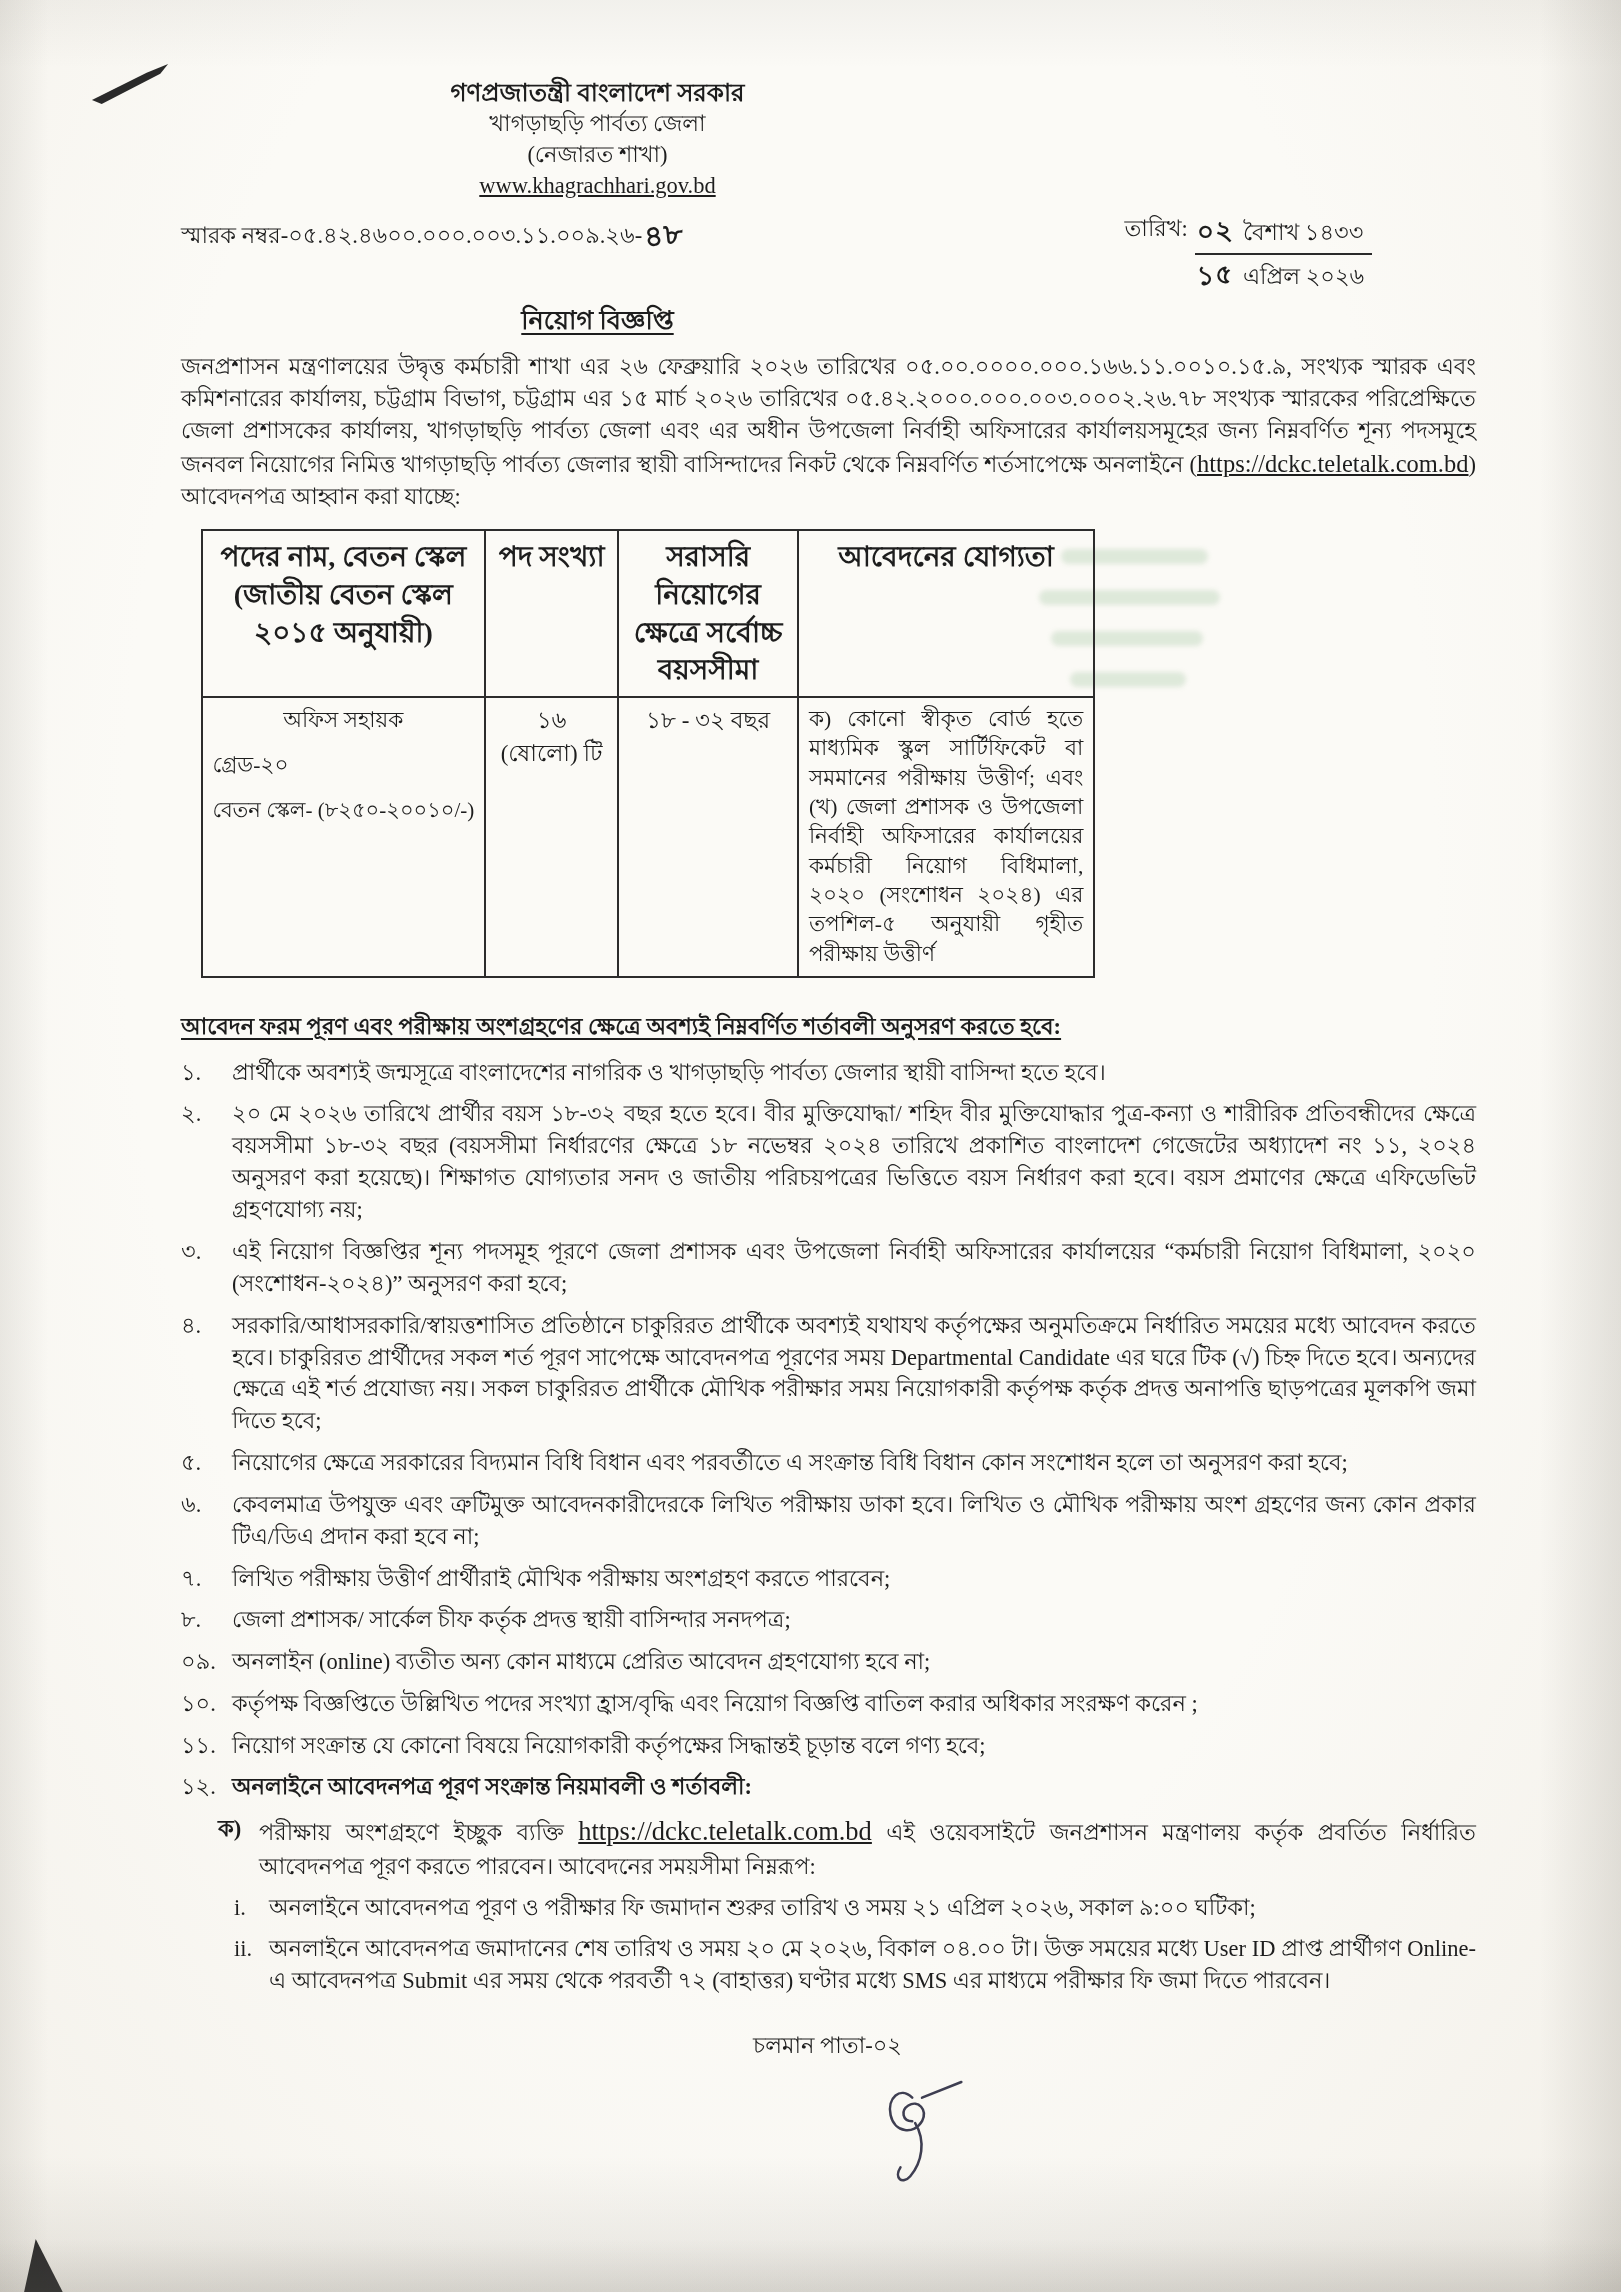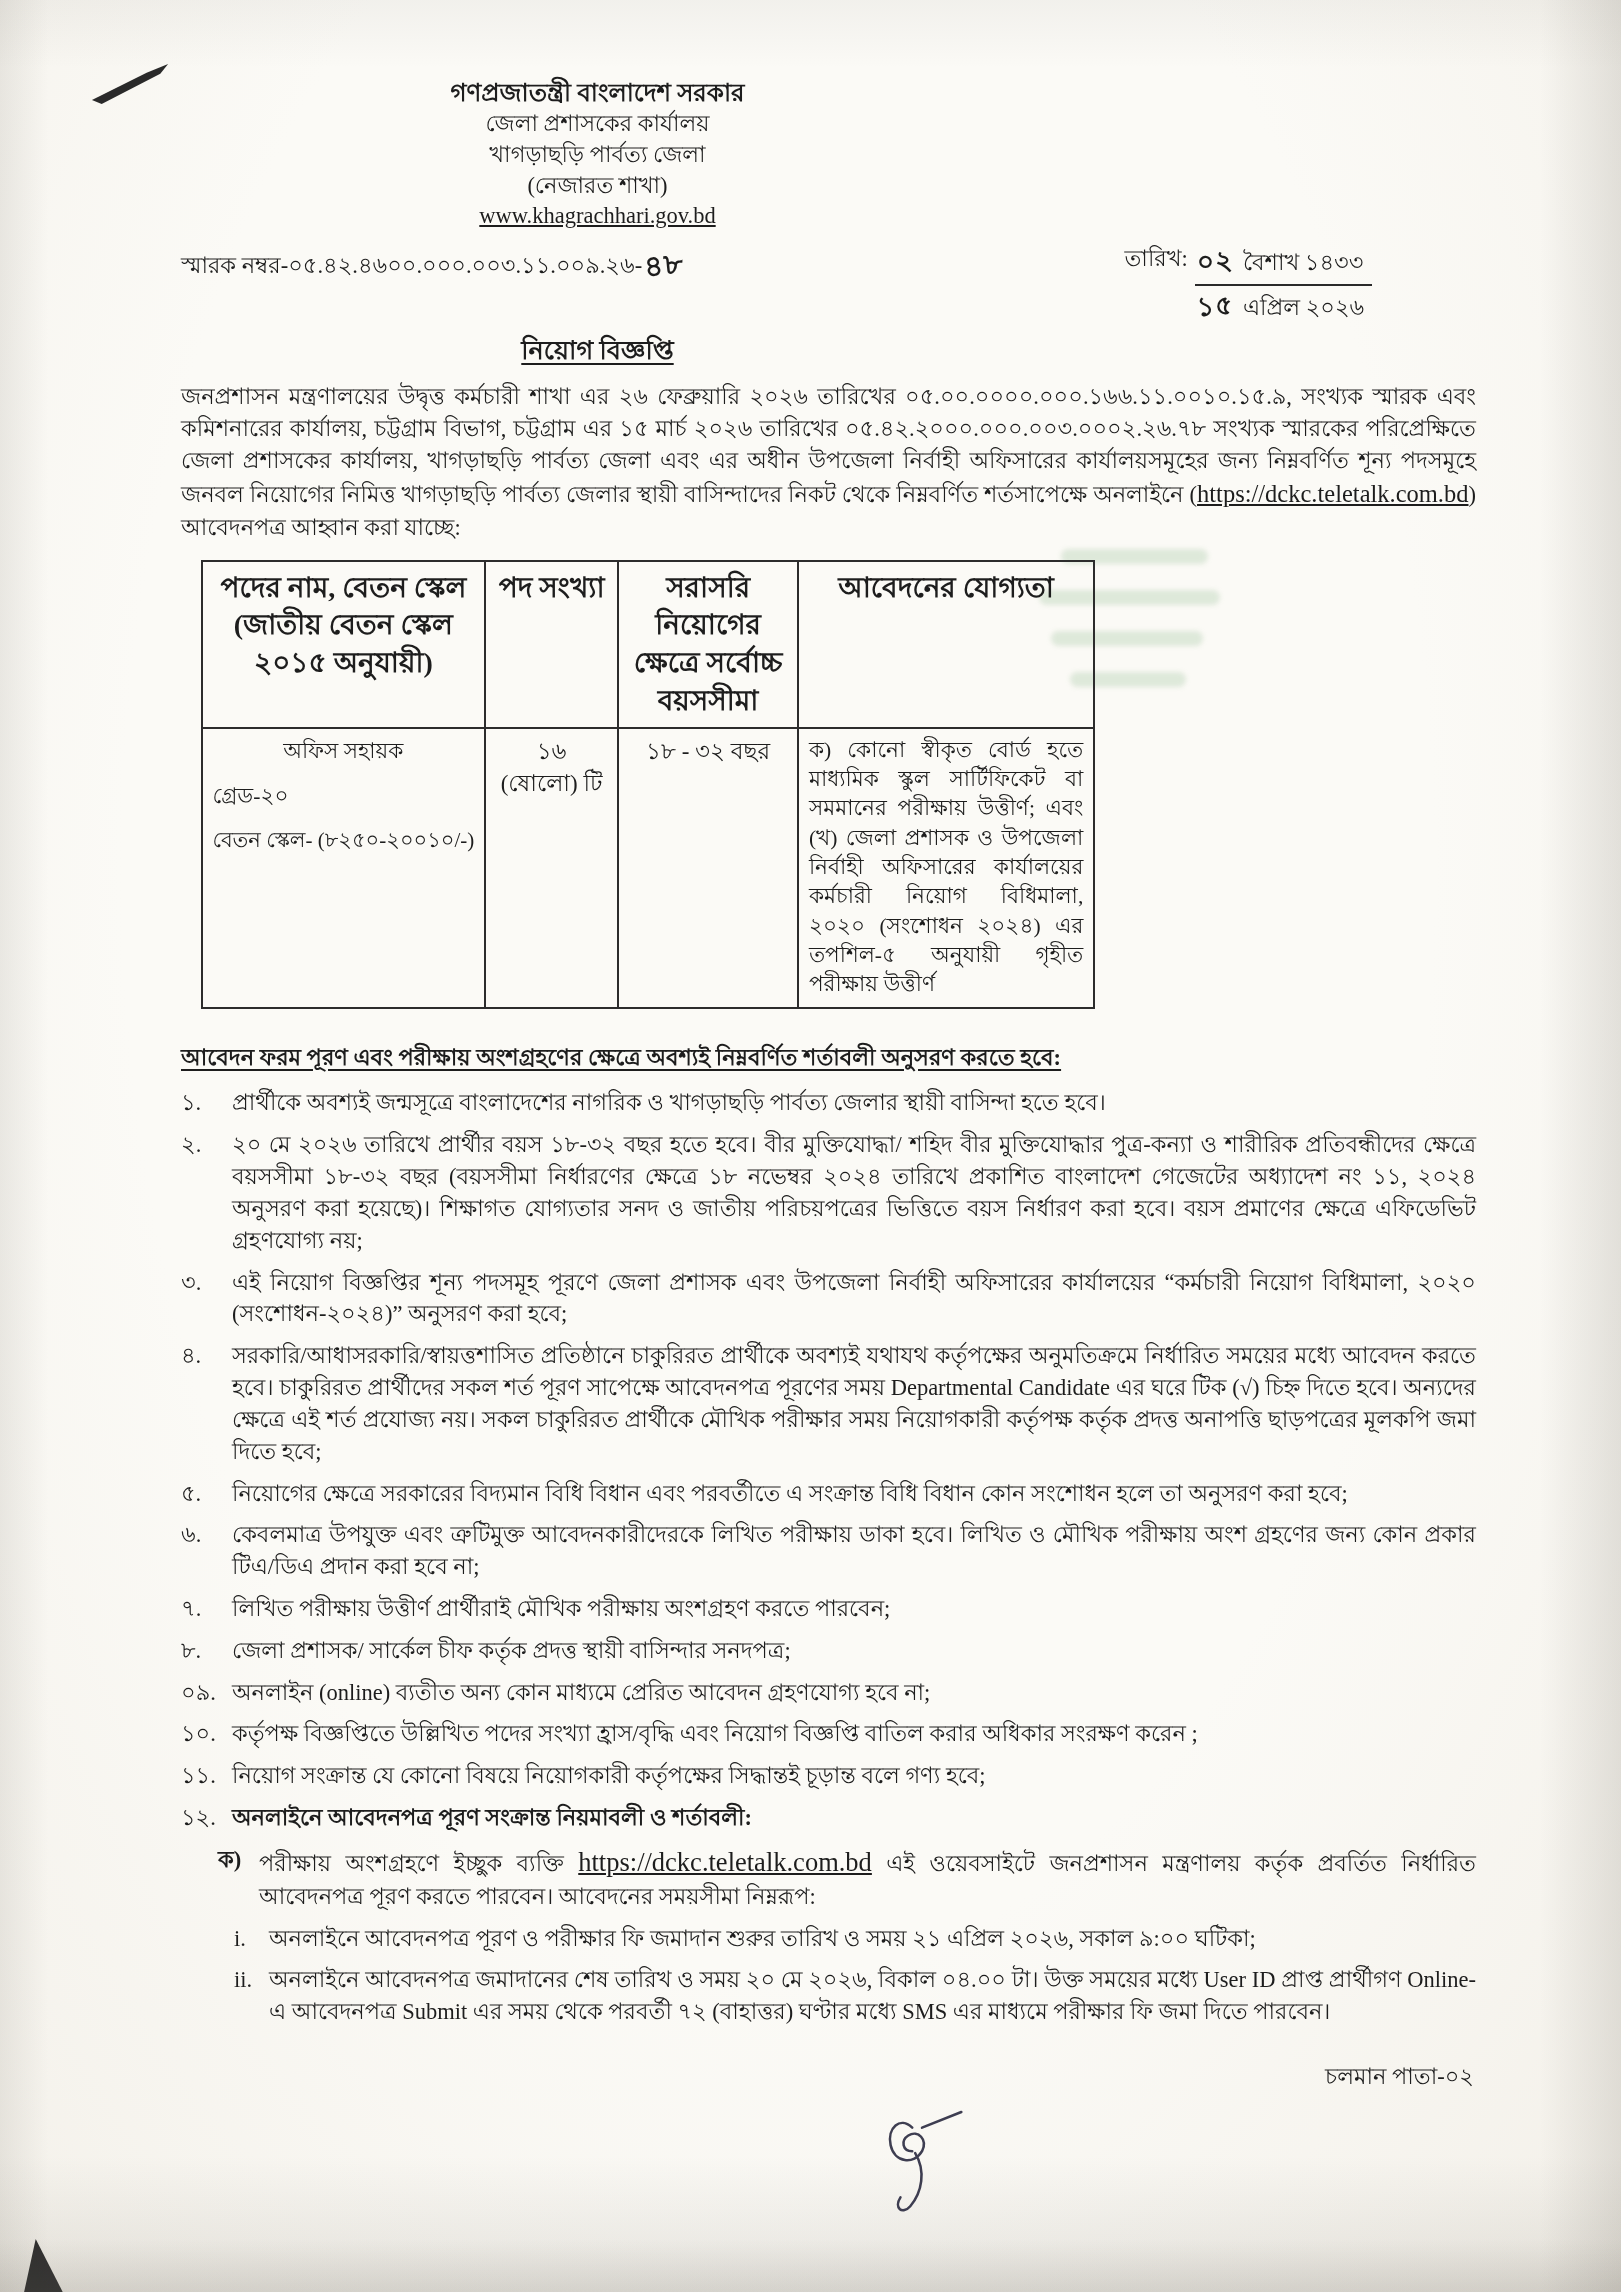--- a/index.html
+++ b/index.html
@@ -59,21 +59,21 @@
   .bold { font-weight:700; }
 
   
   .sub-k { display:flex; margin:2px 0 9.8px 37px; }
   .sub-k-label { flex:0 0 41px; font-weight:700; }
   .sub-row { display:flex; margin:0 0 8.8px 53px; }
   .sub-row-label { flex:0 0 35px; }
   .sub-text { flex:1; text-align:justify;font-family:Liberation Serif, serif; }
 
   
-  .footer-note { text-align:right; margin-top:33px; padding-right:2px; }
+  .footer-note { text-align:center; margin-top:33px; padding-right:2px; }
 
   
   .pen-mark { position:absolute; left:90px; top:63px; }
   .corner-mark { position:absolute; left:15.7px; top:2235px; }
   .signature-row { margin-top:13.7px; height:118px; }
   .signature-row svg { display:block; margin-left:690px; }
   .bleed { position:absolute; background:rgba(110,165,110,0.20); filter:blur(2.9px); border-radius:7.8px; }
   .edge-bottom { position:absolute; left:0; right:0; bottom:0; height:54px;
                  background:linear-gradient(to bottom, rgba(0,0,0,0), rgba(110,105,95,0.14)); }
 </style>
@@ -91,21 +91,20 @@
   <div class="bleed" style="left:1070px; top:672px; width:116px; height:14.7px;"></div>
   <svg class="corner-mark" width="63" height="58" viewBox="0 0 64 59">
     <polygon points="8,59 48,59 20,4" fill="#1c1c1c" opacity="0.9"></polygon>
   </svg>
   <div class="edge-bottom"></div>
 
   <div class="content">
 
     <div class="header-block">
       <div class="h-line h-govt">গণপ্রজাতন্ত্রী বাংলাদেশ সরকার</div>
-      <div class="h-line">জেলা প্রশাসকের কার্যালয়</div>
       <div class="h-line">খাগড়াছড়ি পার্বত্য জেলা</div>
       <div class="h-line">(নেজারত শাখা)</div>
       <div class="h-line h-site">www.khagrachhari.gov.bd</div>
     </div>
 
     <div class="memo-row">
       <div class="memo-no">
         <span>স্মারক নম্বর-০৫.৪২.৪৬০০.০০০.০০৩.১১.০০৯.২৬-</span><span class="hand hand-48">৪৮</span>
       </div>
       <div class="date-block">

